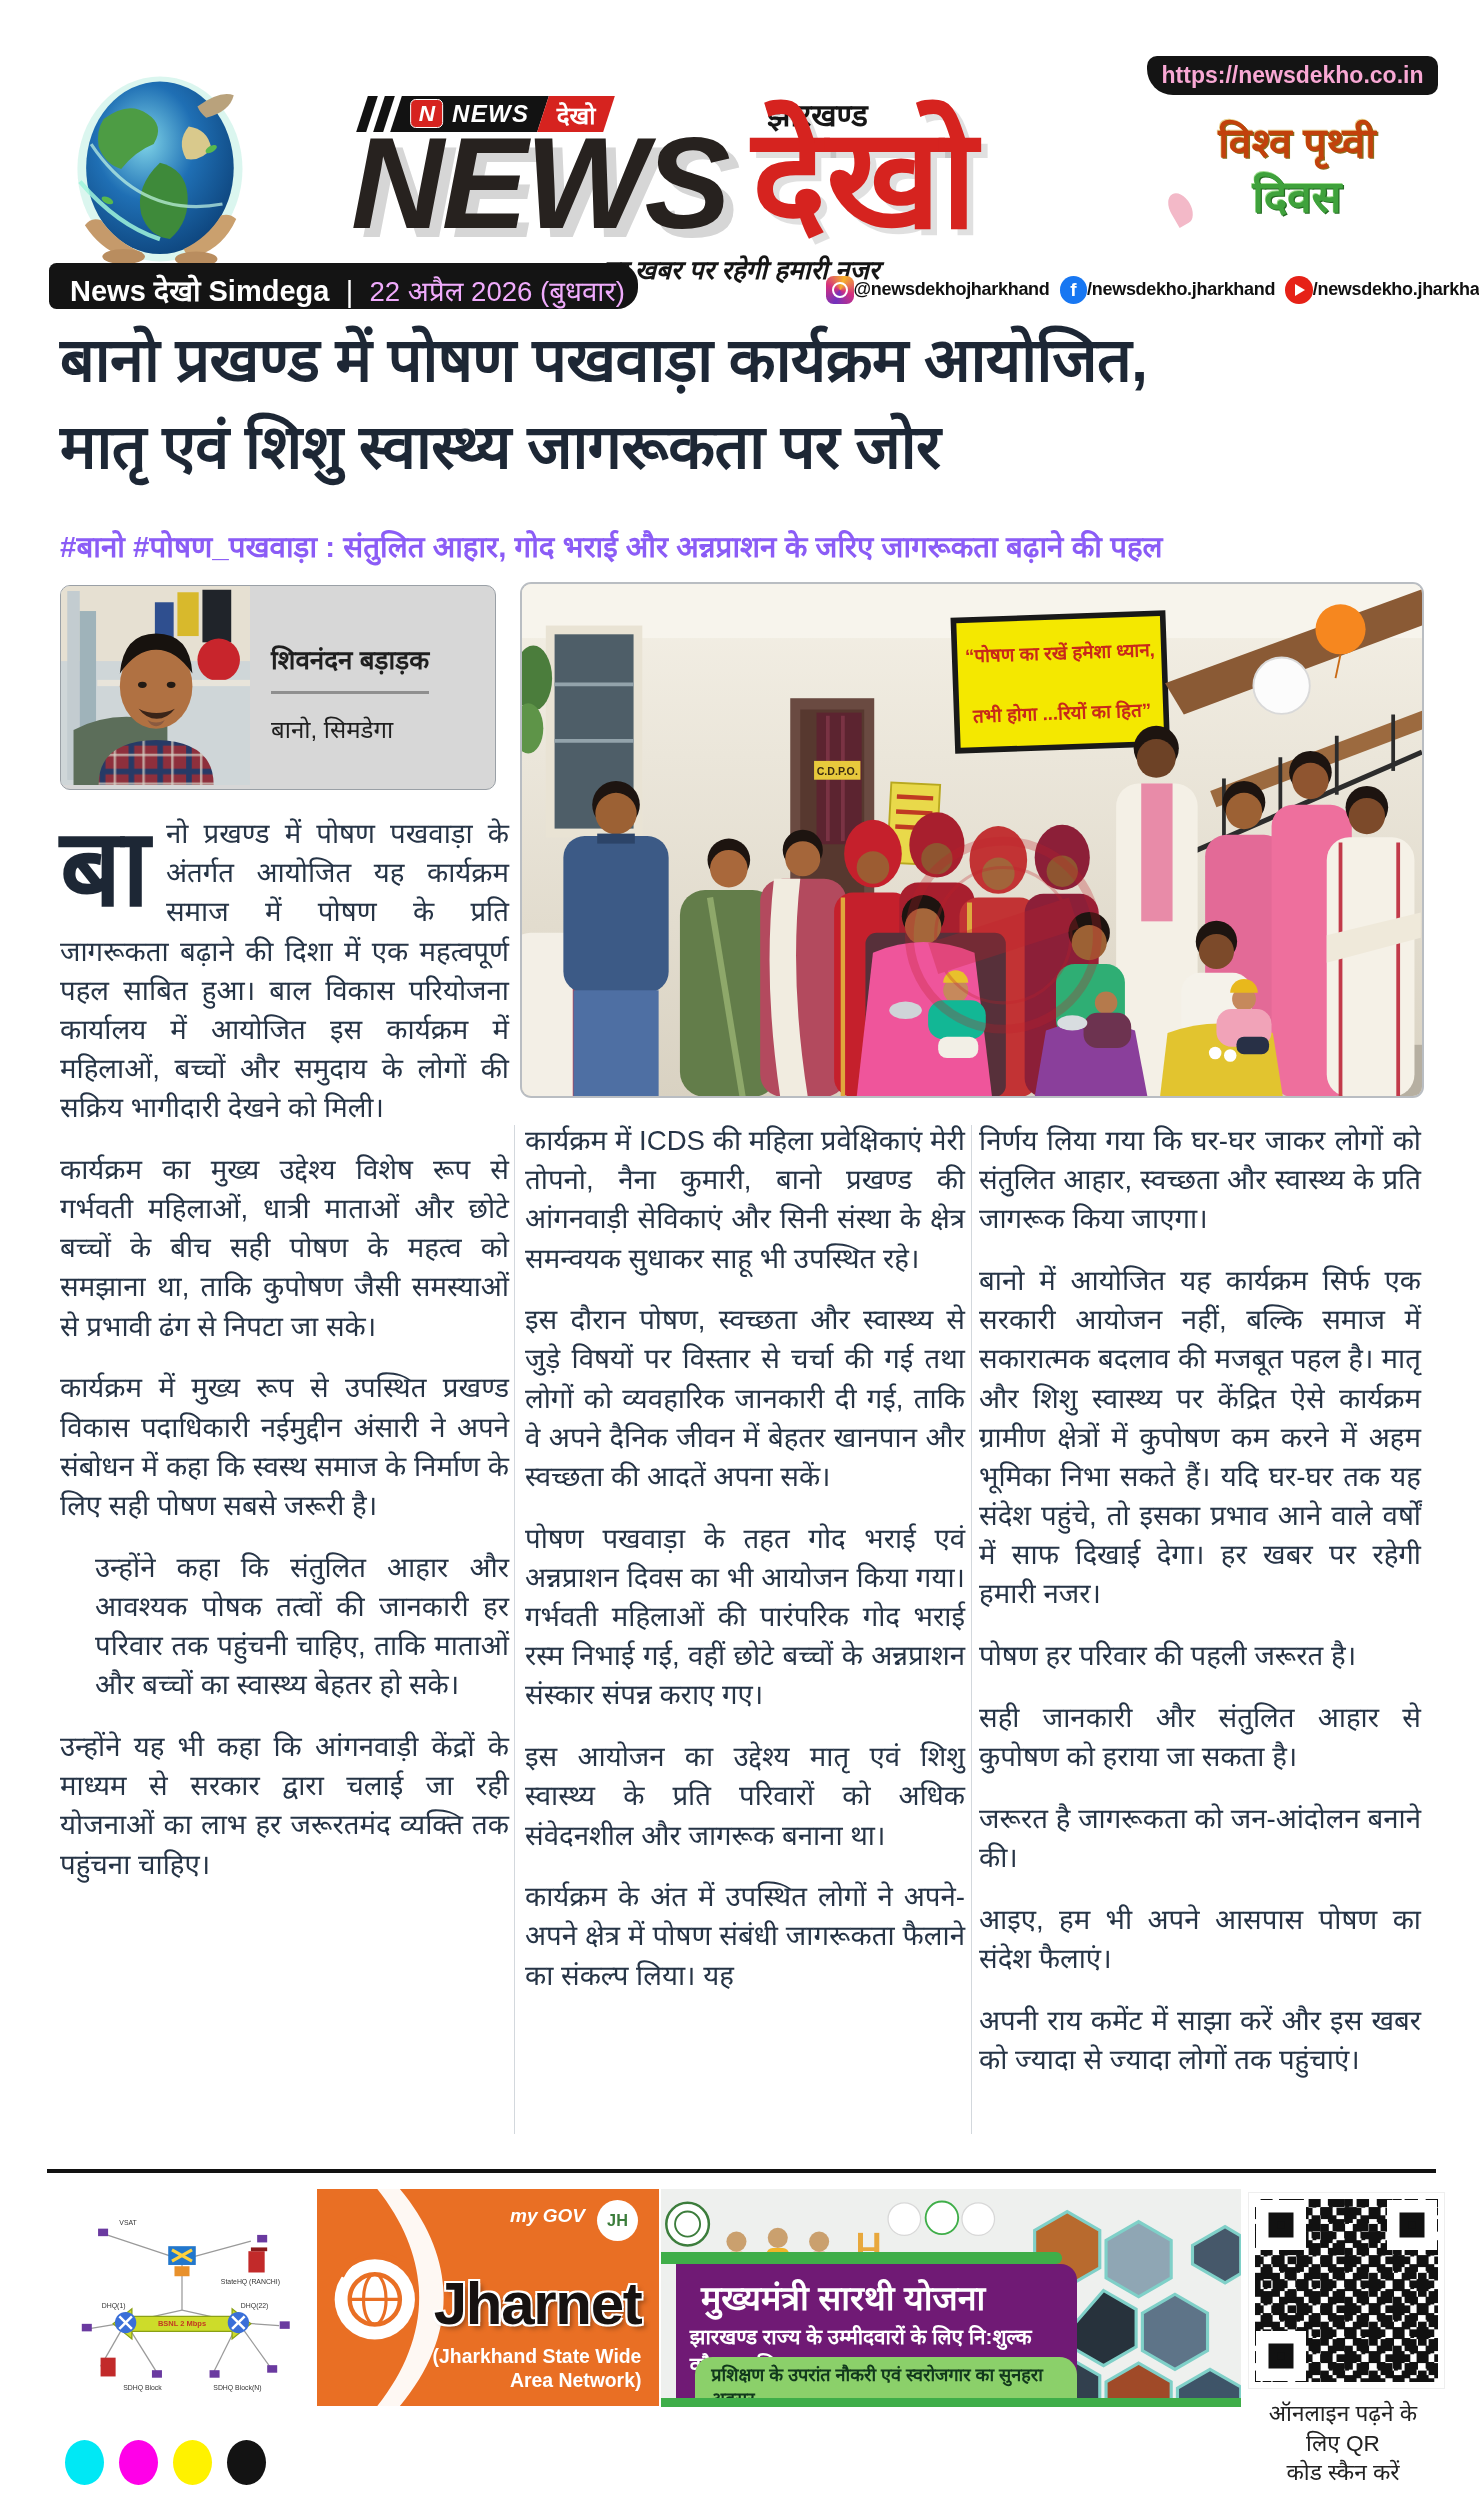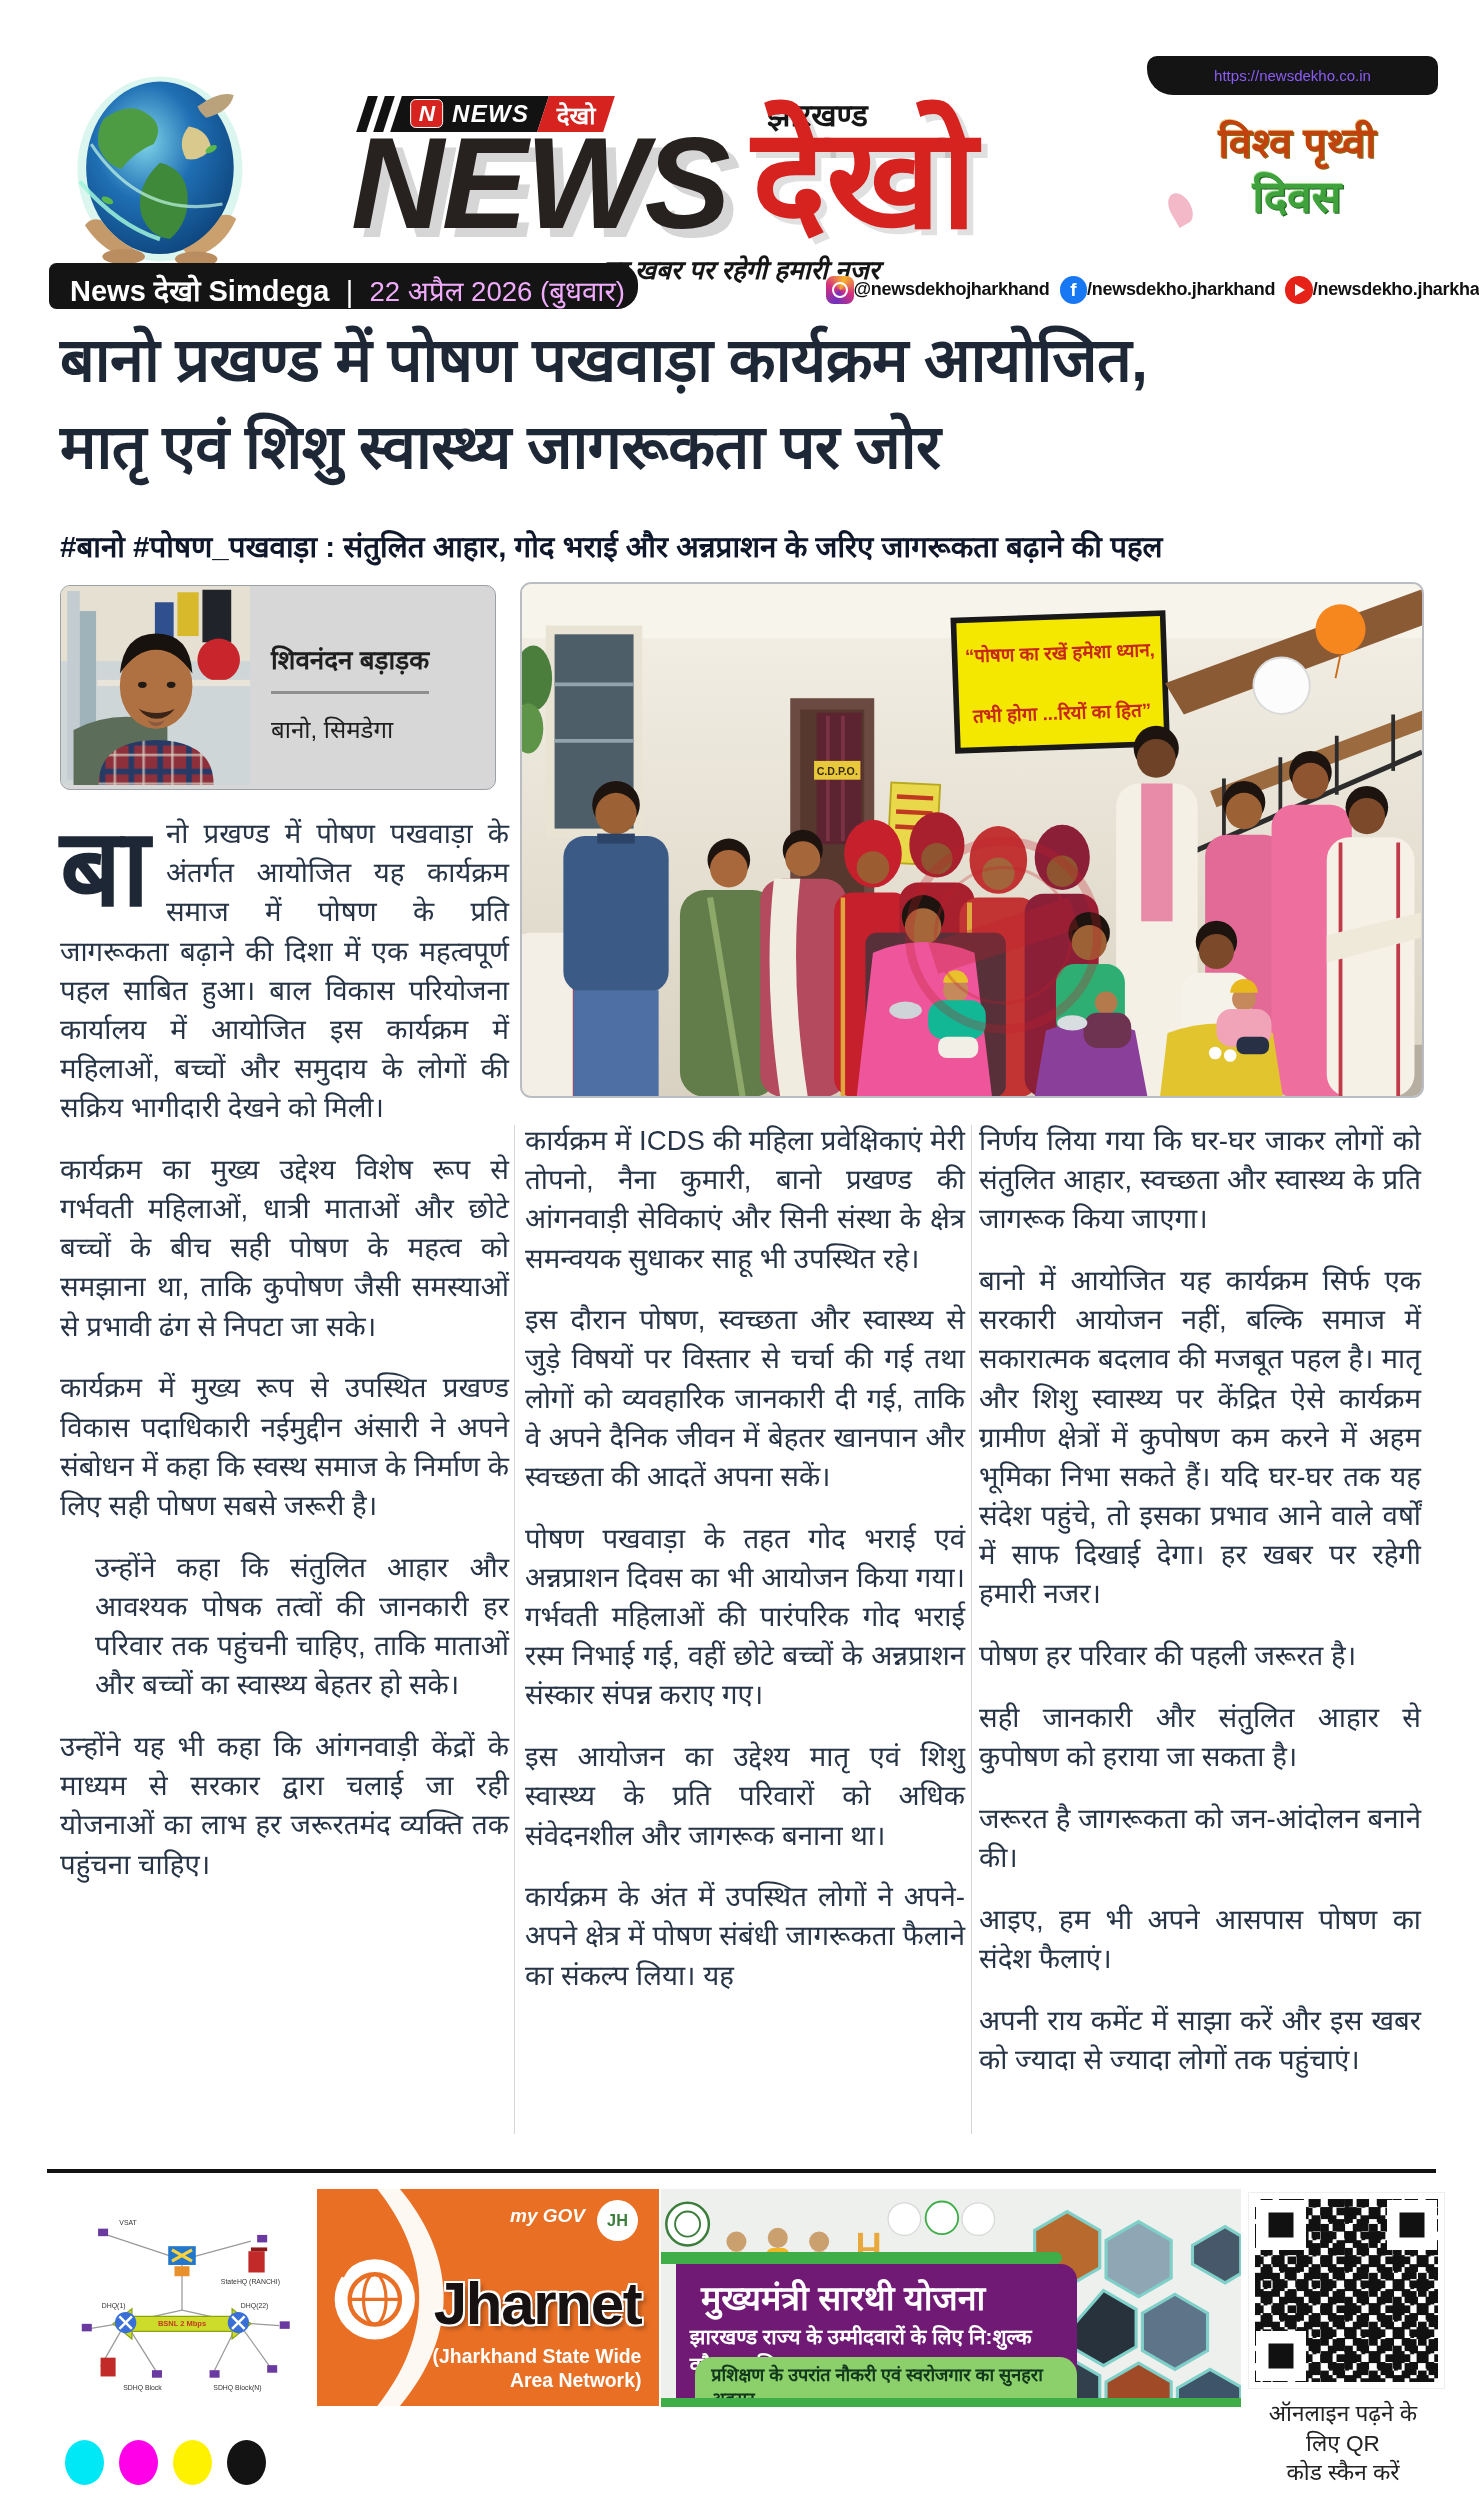--- a/index.html
+++ b/index.html
@@ -20,21 +20,21 @@
   .dk{color:#fff;font-weight:800;font-size:24px;}
   .big-news{position:absolute;left:0;top:26px;font-size:129px;line-height:1;font-weight:900;
             font-style:italic;color:#27221f;letter-spacing:-2.5px;
             text-shadow:10px 8.8px 0 #d6d6d6;}
   .jh-label{position:absolute;left:416px;top:0px;font-size:31px;font-weight:800;color:#161616;}
   .big-dekho{position:absolute;left:401px;top:8.8px;font-size:140px;line-height:1.1;font-weight:800;
              color:#d6231f;text-shadow:6.3px 6.3px 0 rgba(0,0,0,0.12);}
   .tagline{position:absolute;left:252px;top:158px;font-size:26px;font-weight:800;font-style:italic;color:#161616;}
   .url-pill{position:absolute;left:1147px;top:56px;width:291px;height:39px;background:#141414;
             border-radius:10px 10px 10px 26px;display:flex;align-items:center;justify-content:center;}
-  .url-pill span{color:#8b5cf6;font-weight:400;font-size:15px;}
+  .url-pill span{color:#f9a8d4;font-weight:700;font-size:23px;}
   .earth-day{position:absolute;left:1156px;top:118px;width:282px;text-align:center;line-height:1.25;}
   .ed1{font-size:41px;font-weight:900;color:#c2410c;text-shadow:1.3px 1.3px 0 #8a6d1d,-0.6px -0.6px 0 #e8d290;}
   .ed2{font-size:44px;font-weight:900;color:#3fa23c;text-shadow:1.3px 1.3px 0 #246b22,-0.6px -0.6px 0 #9fdd8f;}
   .petal{position:absolute;left:13.8px;top:74px;width:21px;height:33px;background:#f3b9c8;border-radius:50% 50% 50% 0;
          transform:rotate(-30deg);}
   .edition-bar{position:absolute;left:49px;top:263px;width:589px;height:46px;background:#141414;
                border-radius:7.5px 21px 21px 7.5px;display:flex;align-items:flex-end;padding-left:21px;box-sizing:border-box;}
   .edition-bar .ed-name{color:#fff;font-weight:800;font-size:29px;}
   .edition-bar .ed-sep{color:#fff;font-weight:400;font-size:29px;margin:0 16.3px;}
   .edition-bar .ed-date{color:#f0abfc;font-weight:400;font-size:27.6px;}
@@ -44,21 +44,21 @@
   .sic{width:27.6px;height:27.6px;border-radius:50%;display:flex;align-items:center;justify-content:center;
        color:#fff;font-weight:900;flex:none;}
   .sic.ig{border-radius:7.5px;background:conic-gradient(from 200deg,#7232bd,#d42f7f,#f7b32b,#d42f7f,#7232bd);position:relative;}
   .sic.ig::after{content:"";width:12.5px;height:12.5px;border:2.5px solid #fff;border-radius:50%;}
   .sic.fb{background:#1877f2;font-size:19px;}
   .sic.yt{background:#e62117;position:relative;}
   .sic.yt::after{content:"";border-left:10px solid #fff;border-top:6.3px solid transparent;border-bottom:6.3px solid transparent;margin-left:2.5px;}
   
   .headline{position:absolute;left:60px;top:317px;width:1366px;font-size:61px;font-weight:800;
             color:#1d2735;line-height:1.42;letter-spacing:-0.6px;}
-  .subheadline{position:absolute;left:60px;top:525px;width:1366px;font-size:29.5px;font-weight:800;color:#0f172a;}
+  .subheadline{position:absolute;left:60px;top:525px;width:1366px;font-size:29.5px;font-weight:800;color:#8b5cf6;}
   
   .author-card{position:absolute;left:60px;top:585px;width:434px;height:203px;border:1.9px solid #9aa0a6;
                border-radius:10px;overflow:hidden;display:flex;background:#d7d7d7;}
   .author-photo{width:189px;height:100%;flex:none;}
   .author-meta{flex:1;padding:55px 16.3px 0 21px;box-sizing:border-box;}
   .author-name{font-size:26px;font-weight:800;color:#1f1f1f;border-bottom:3.1px solid #8f8f8f;padding-bottom:14px;display:inline-block;}
   .author-loc{font-size:24px;color:#1f1f1f;margin-top:17.6px;}
   
   .main-photo{position:absolute;left:520px;top:582px;width:904px;height:516px;border:2.5px solid #b9bdc2;
               border-radius:11.3px;overflow:hidden;background:#e9e4d8;box-sizing:border-box;}

